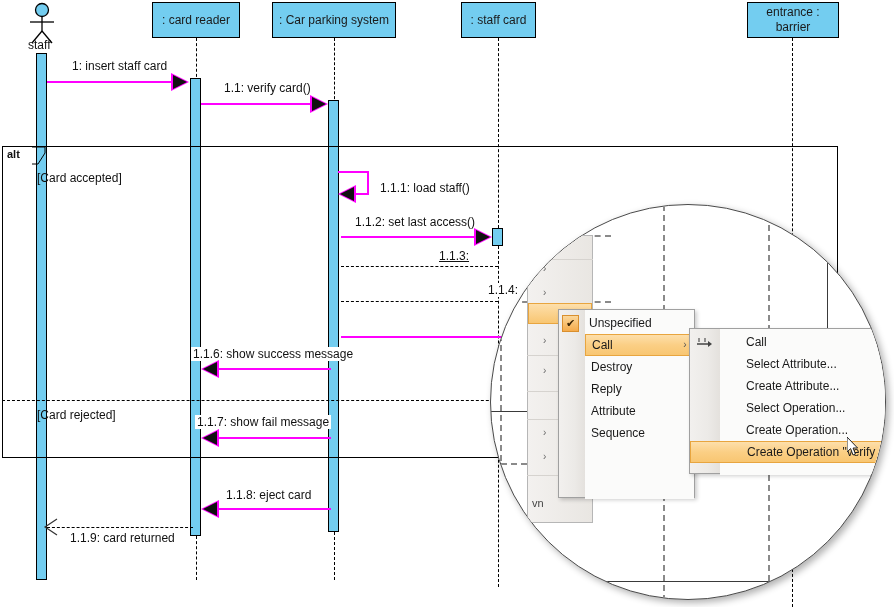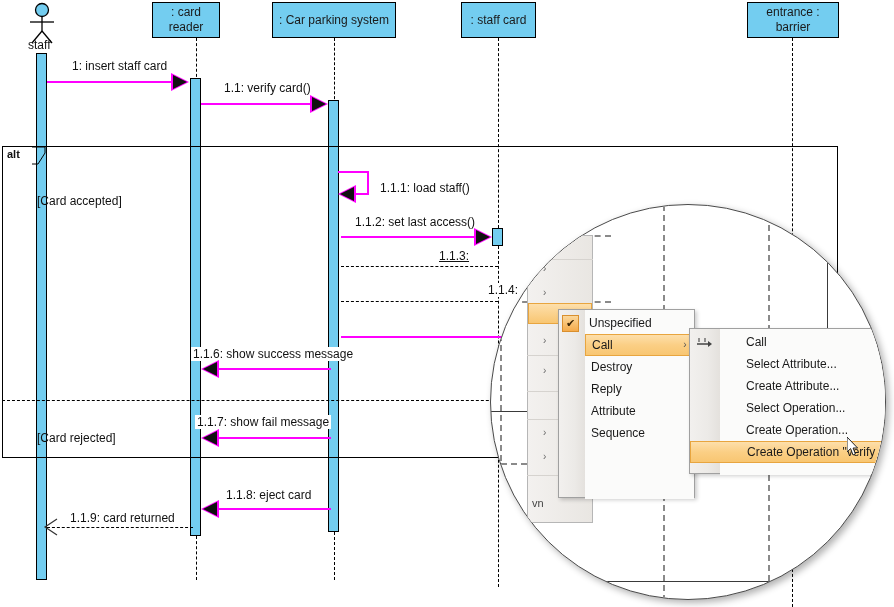--- a/index.html
+++ b/index.html
@@ -128,21 +128,20 @@
   .frame-divider {
     position: absolute;
     height: 0;
     border-top: 1px dashed #000000;
   }
   .guard {
     position: absolute;
     font-size: 12px;
     color: #111;
     white-space: nowrap;
-    margin-top: 23px;
   }
 
   
   .magnifier {
     position: absolute;
     border-radius: 50%;
     overflow: hidden;
     background: #ffffff;
     border: 1px solid #4a4a4a;
     box-sizing: border-box;
@@ -280,21 +279,21 @@
         <circle cx="20" cy="8" r="6.5" fill="#73cdf0" stroke="#000" stroke-width="1.3"></circle>
         <line x1="20" y1="15" x2="20" y2="29" stroke="#000" stroke-width="1.3"></line>
         <line x1="8" y1="20" x2="32" y2="20" stroke="#000" stroke-width="1.3"></line>
         <line x1="20" y1="29" x2="10" y2="41" stroke="#000" stroke-width="1.3"></line>
         <line x1="20" y1="29" x2="30" y2="41" stroke="#000" stroke-width="1.3"></line>
       </svg>
     </div>
     <div class="actor-label" style="left:28px; top:38px;">staff</div>
     <div class="activation" style="left:36px; top:53px; height:527px;"></div>
 
-    <div class="lifeline-box" style="left:152px; top:2px; width:68px; height:36px;">
+    <div class="lifeline-box" style="left:152px; top:2px; width:88px; height:36px;">
       <span>: card reader</span>
     </div>
     <div class="lifeline-dash" style="left:196px; top:38px; height:44px;"></div>
     <div class="activation" style="left:190px; top:78px; height:458px;"></div>
     <div class="lifeline-dash" style="left:196px; top:536px; height:44px;"></div>
 
     <div class="lifeline-box" style="left:272px; top:2px; width:124px; height:36px;">
       <span>: Car parking system</span>
     </div>
     <div class="lifeline-dash" style="left:334px; top:38px; height:66px;"></div>
@@ -367,21 +366,21 @@
     <div class="msg-label" style="left:195px; top:415px;">1.1.7: show fail message</div>
     <div class="msg-line" style="left:205px; top:437px; width:126px;"></div>
     <div class="arrow-filled arrow-halo-left" style="left:201px; top:429px;"></div>
     <div class="arrow-filled arrow-left" style="left:203px; top:431px;"></div>
 
     <div class="msg-label" style="left:224px; top:488px;">1.1.8: eject card</div>
     <div class="msg-line" style="left:205px; top:508px; width:126px;"></div>
     <div class="arrow-filled arrow-halo-left" style="left:201px; top:500px;"></div>
     <div class="arrow-filled arrow-left" style="left:203px; top:502px;"></div>
 
-    <div class="msg-label" style="left:68px; top:511px;">1.1.9: card returned</div>
+    <div class="msg-label" style="left:68px; top:531px;">1.1.9: card returned</div>
     <div class="msg-dash" style="left:47px; top:527px; width:146px;"></div>
     <svg style="position:absolute; left:43px; top:518px;" width="16" height="18">
       <polyline points="14,1 2,9 14,17" fill="none" stroke="#333" stroke-width="1.2"></polyline>
     </svg>
   </div>
 
   <div class="magnifier" style="left:490px; top:204px; width:396px; height:396px;">
     <div class="mag-inner">
 
       <div class="z-dash-v" style="left:9px;  top:0;   height:396px;"></div>

